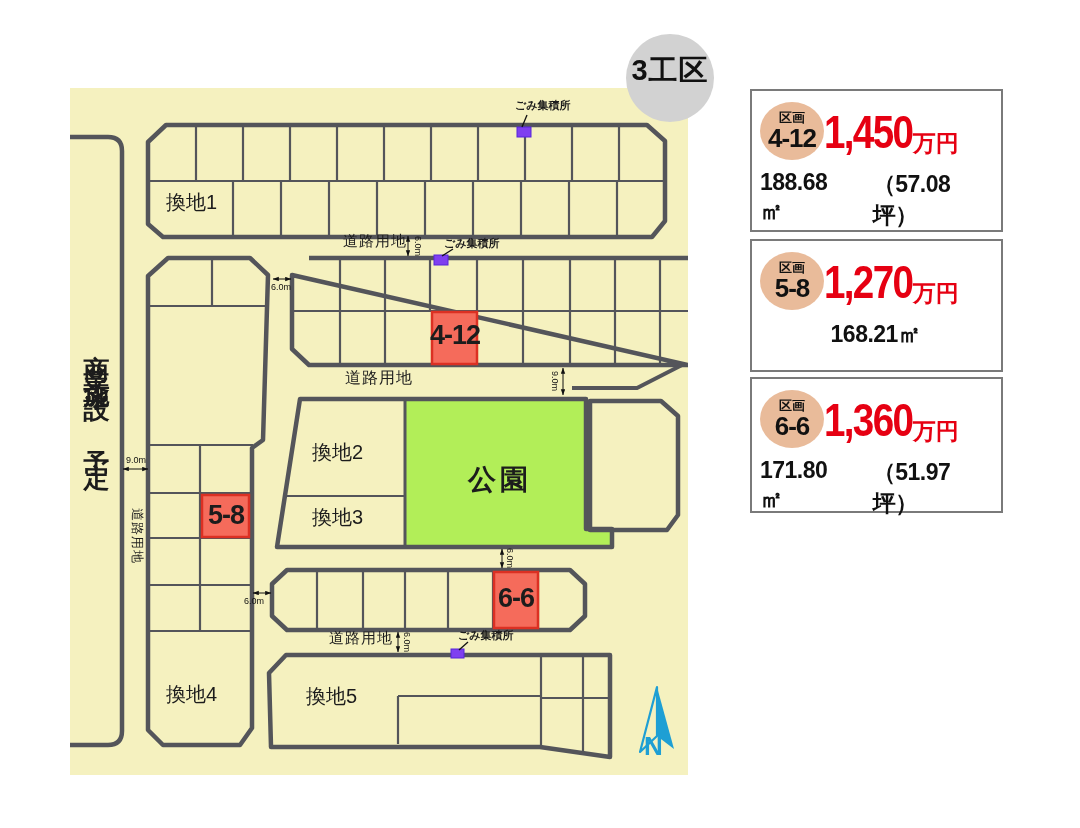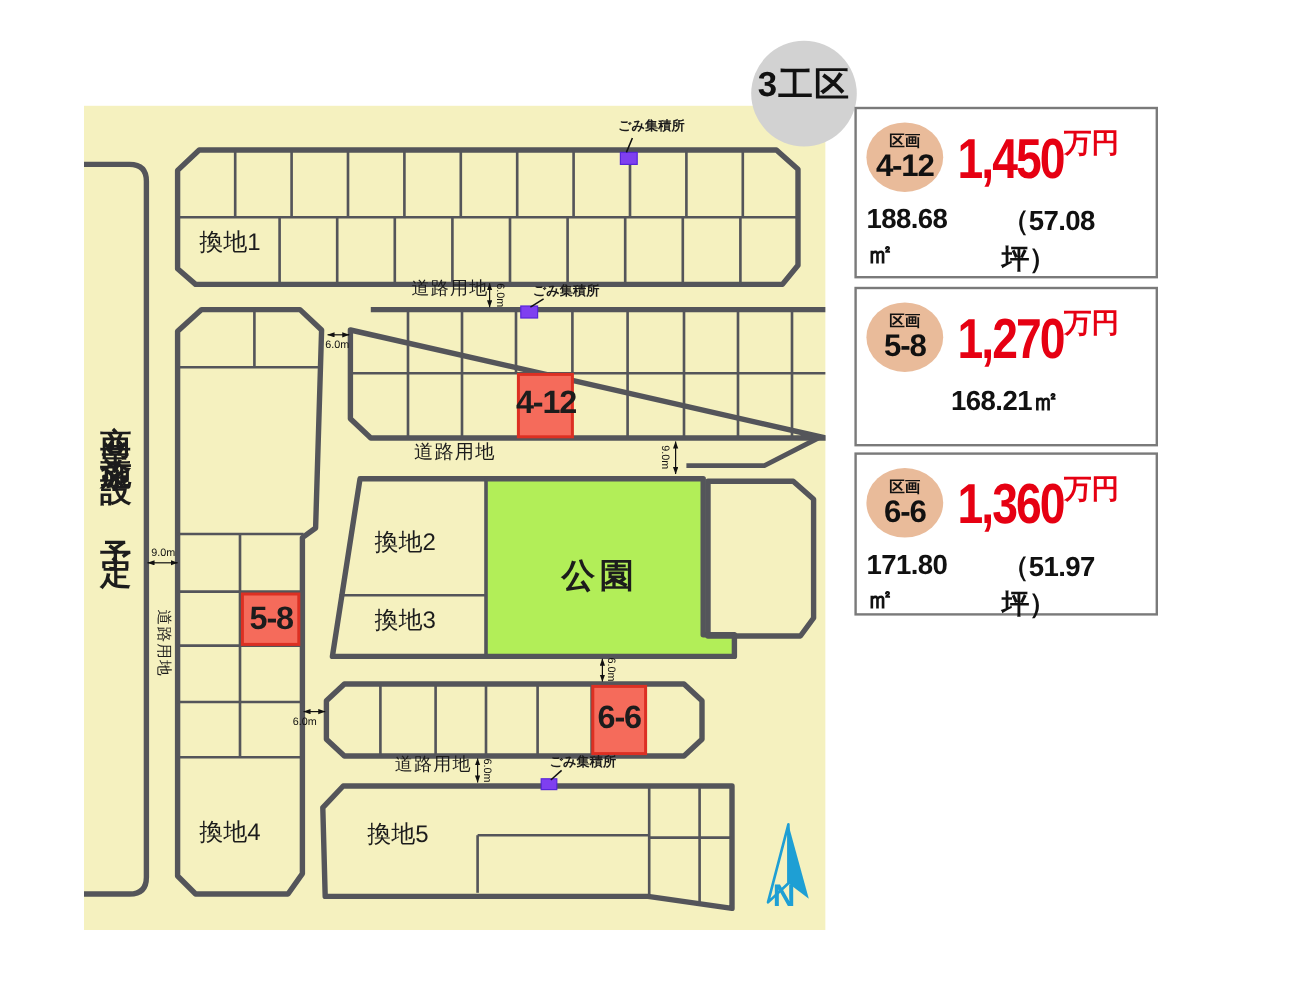--- a/index.html
+++ b/index.html
@@ -26,33 +26,33 @@
   .north-label{font-size:26px;font-weight:700;color:#1e9fd4;}
   
   .badge{
     position:absolute;left:626px;top:34px;width:88px;height:88px;border-radius:50%;
     background:#d2d2d2;display:flex;align-items:center;justify-content:center;
     padding-bottom:14px;box-sizing:border-box;
     font-size:29px;font-weight:800;color:#111;letter-spacing:1px;
   }
   
   .card{
-    position:absolute;left:712px;width:253px;background:#ffffff;
+    position:absolute;left:750px;width:253px;background:#ffffff;
     border:2px solid #7a7a7a;box-sizing:border-box;padding:11px 10px 0 8px;
     display:flex;flex-direction:column;
   }
   .card-row1{display:flex;align-items:center;}
   .lot-circle{
     flex:0 0 auto;width:64px;height:58px;border-radius:50%;background:#e9bb9a;
     display:flex;flex-direction:column;align-items:center;justify-content:center;
     line-height:1;color:#111;
   }
   .lot-circle .tag{font-size:13px;font-weight:700;}
   .lot-circle .lot-no{font-size:26px;font-weight:700;letter-spacing:-1px;margin-top:1px;}
-  .price-wrap{display:flex;align-items:flex-start;margin-left:12px;}
+  .price-wrap{display:flex;align-items:flex-end;margin-left:0;}
   .price{
     font-size:47px;font-weight:800;color:#e60012;letter-spacing:-2px;
     display:inline-block;transform:scaleX(.82);transform-origin:left bottom;
     margin-right:-22px;
   }
   .unit{font-size:23px;font-weight:800;color:#e60012;margin-left:3px;}
   .area-row{
     margin-top:9px;display:flex;justify-content:center;gap:26px;
     font-size:23px;font-weight:700;color:#111;letter-spacing:-0.5px;
   }

